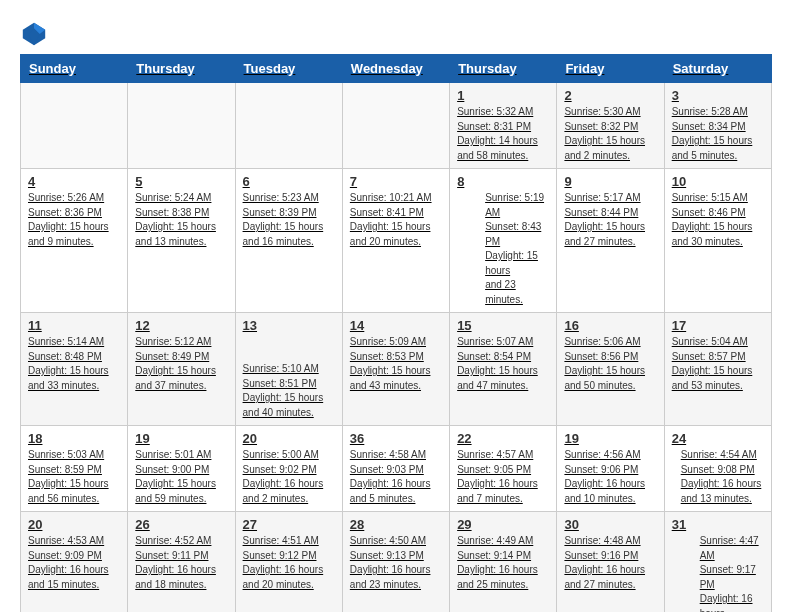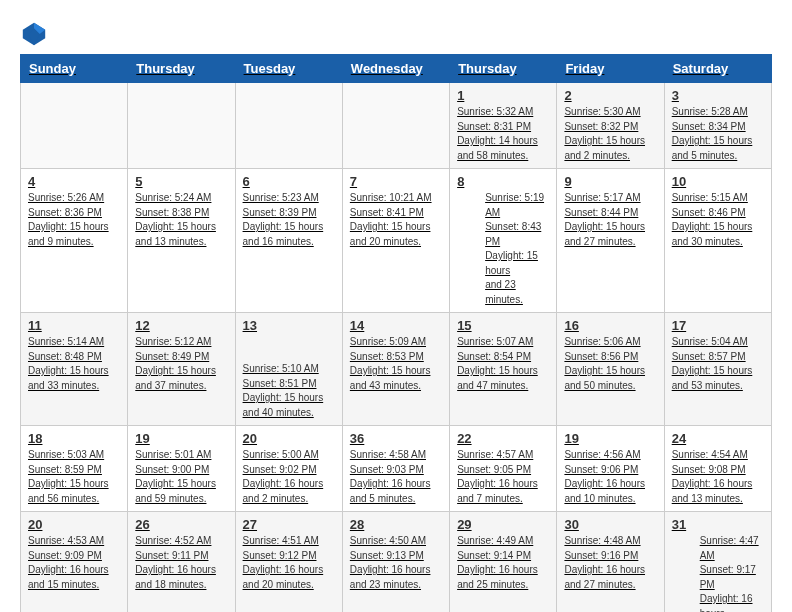--- a/index.html
+++ b/index.html
@@ -299,21 +299,21 @@
         </td>
         <td>
           <span class="day-number">19</span>
           <div class="day-info" style="white-space: pre-line;">Sunrise: 4:56 AM
 Sunset: 9:06 PM
 Daylight: 16 hours
 and 10 minutes.</div>
         </td>
         <td>
           <span class="day-number">24</span>
-          <div class="day-info" style="white-space: pre-line;">Sunrise: 4:54 AM
+          <div class="day-info" style="white-space: pre-line; margin-left: 9px;">Sunrise: 4:54 AM
 Sunset: 9:08 PM
 Daylight: 16 hours
 and 13 minutes.</div>
         </td>
       </tr>
       <tr>
         <td>
           <span class="day-number">20</span>
           <div class="day-info" style="white-space: pre-line;">Sunrise: 4:53 AM
 Sunset: 9:09 PM

